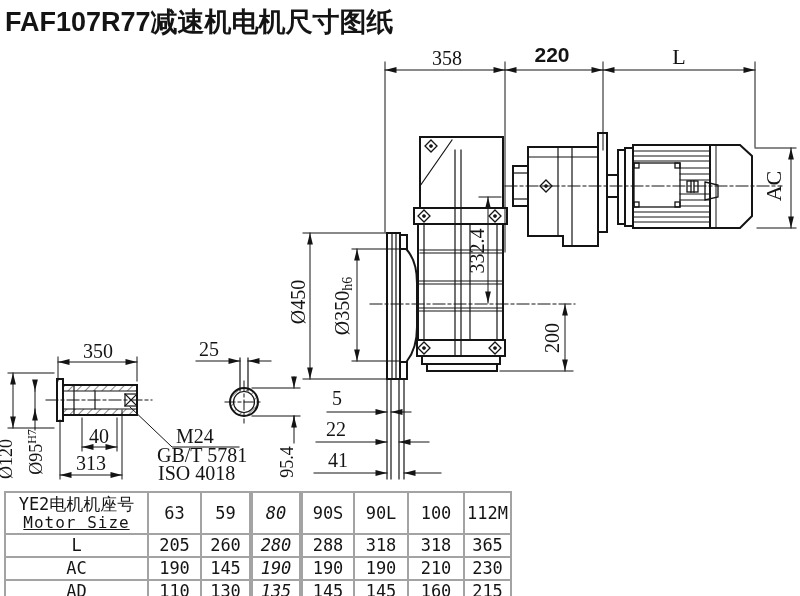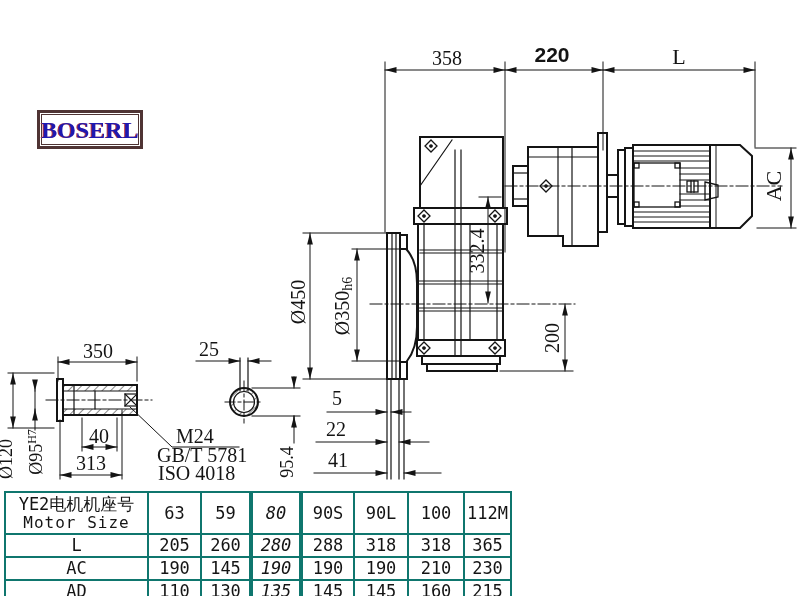--- a/index.html
+++ b/index.html
@@ -9,38 +9,34 @@
   #logo .inner{position:absolute;inset:1px;border:1px solid #4f3434;display:flex;align-items:center;justify-content:center;}
   #logo .txt{font-family:"Liberation Serif",serif;font-weight:bold;font-size:24px;color:#1e18b0;text-shadow:-1px 0 0 #c43a3a;line-height:1;}
   svg text{fill:#141414;}
   .ds{font-family:"Liberation Serif",serif;font-size:20px;}
   .ds18{font-family:"Liberation Serif",serif;font-size:18px;}
   .ds22{font-family:"Liberation Serif",serif;font-size:22px;}
   .db{font-family:"Liberation Sans",sans-serif;font-weight:bold;font-size:21px;}
   
   #spec{position:absolute;left:4px;top:491px;width:506px;border-collapse:collapse;table-layout:fixed;
         font-family:"DejaVu Sans Mono",monospace;font-size:17px;}
-  #spec td{border:2px solid #0f766e;text-align:center;vertical-align:middle;padding:0;height:21px;line-height:1.1;}
+  #spec td{border:2px solid #a3a3a3;text-align:center;vertical-align:middle;padding:0;height:21px;line-height:1.1;}
   #spec tr.hdr td{height:40px;}
   #spec td.thickL{border-left-width:4px;font-style:italic;}
   #spec td.thickR{border-right-width:4px;}
   #spec .h1{font-size:17px;}
-  #spec .h2{font-size:16px;letter-spacing:1px;}
+  #spec .h2{font-size:16px;letter-spacing:1px;text-decoration:underline;}
 </style>
 </head>
 <body>
 
 <div id="stage">
 
-
-  <div id="logo">
-    <div class="inner">
-      <span class="txt">BOSERL</span>
-    </div>
-  </div>
+  <div id="title">FAF107R77减速机电机尺寸图纸</div>
+
 
   <svg width="800" height="596" viewBox="0 0 800 596" stroke-linecap="square" fill="none">
     <defs>
       <marker id="arr" markerUnits="userSpaceOnUse" markerWidth="13" markerHeight="8" refX="12.5" refY="4" orient="auto-start-reverse">
         <path d="M12.5,4 L1,1.1 L1,6.9 Z" fill="#141414" stroke="none"></path>
       </marker>
       <pattern id="hatch" width="6" height="6" patternUnits="userSpaceOnUse" patternTransform="rotate(45)">
         <line x1="0" y1="0" x2="0" y2="6" stroke="#141414" stroke-width="1"></line>
       </pattern>
     </defs>

